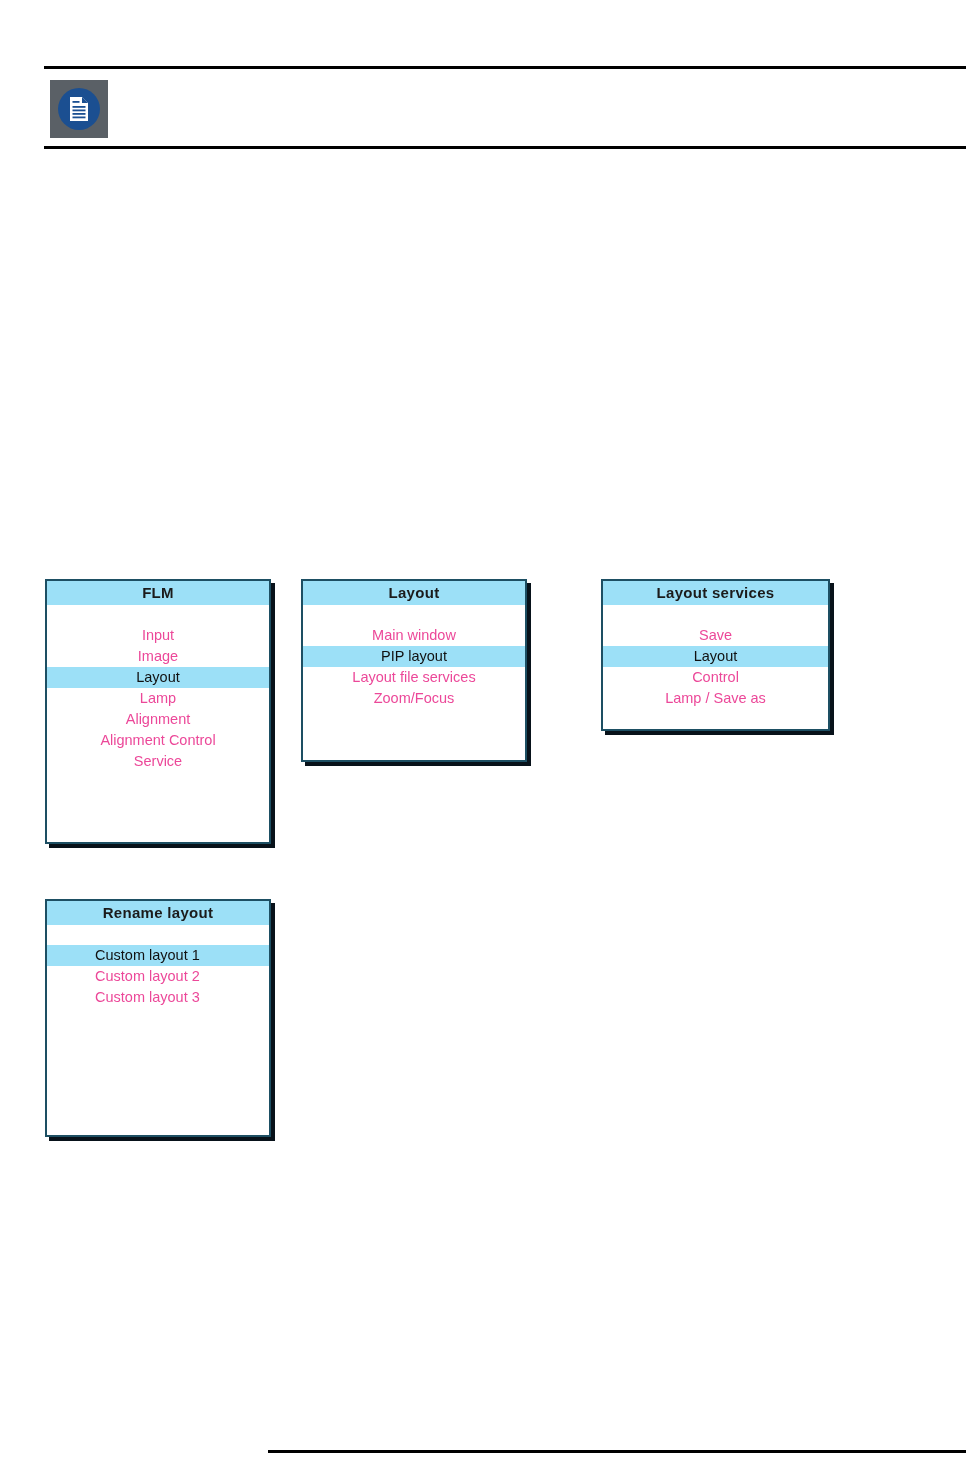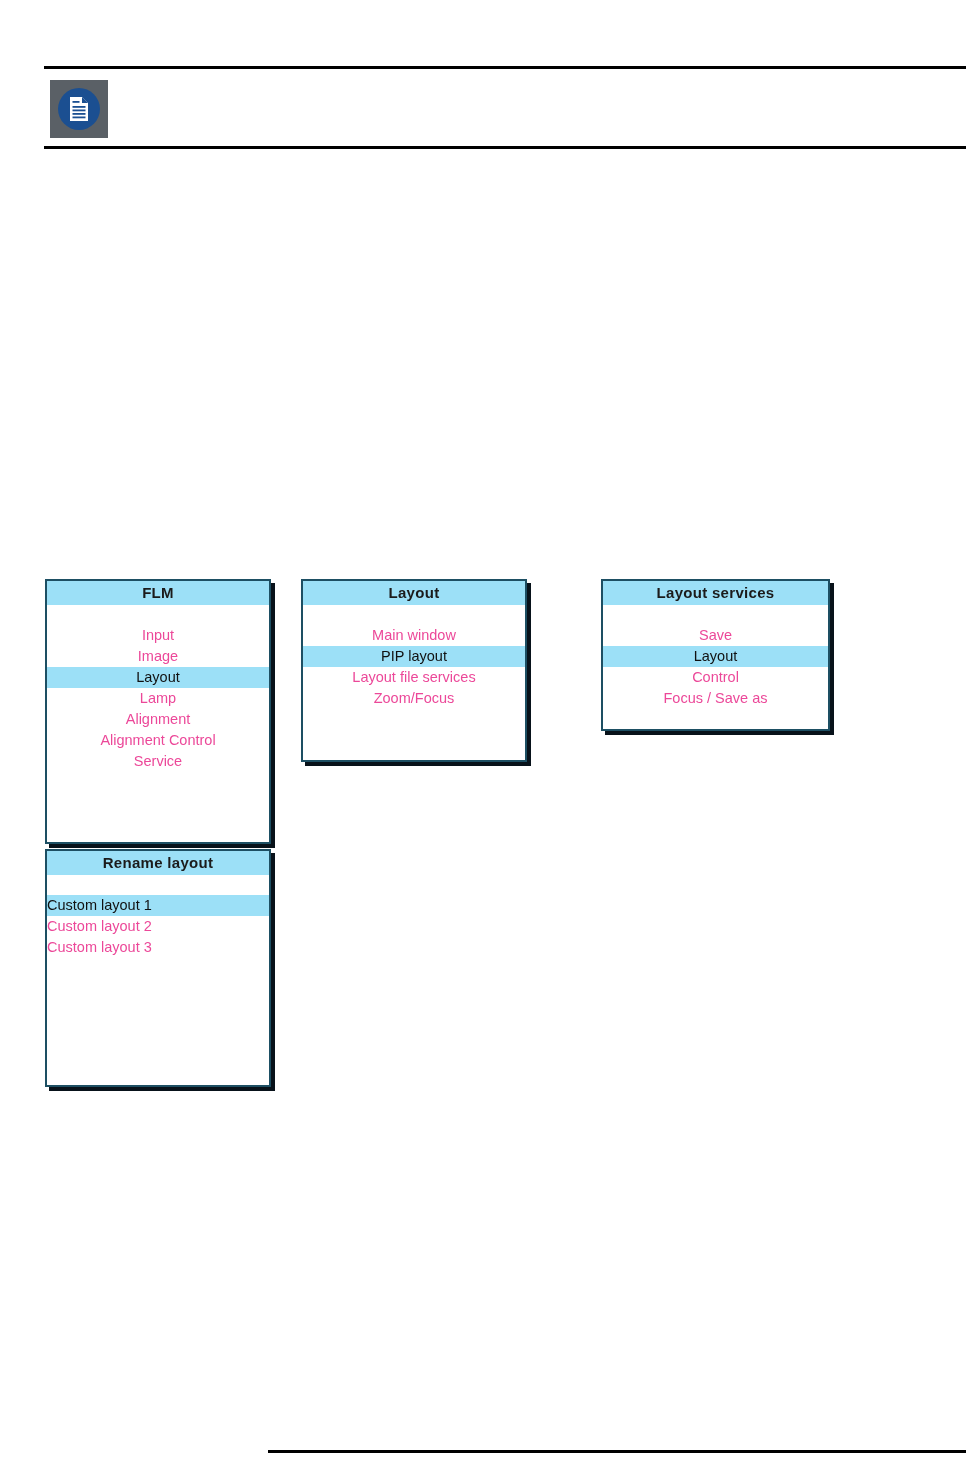--- a/index.html
+++ b/index.html
@@ -87,27 +87,28 @@
     line-height: 21px;
     height: 21px;
     white-space: nowrap;
   }
   .osd-item.selected {
     background: #9ce0f7;
     color: #111111;
   }
   .osd-item.left {
     text-align: left;
+    padding-left: 48px;
   }
 
   
   #box-flm      { left: 45px;  top: 579px;  width: 226px; height: 265px; }
   #box-layout   { left: 301px; top: 579px;  width: 226px; height: 183px; }
   #box-services { left: 553px; top: 579px;  width: 229px; height: 152px; margin-left: 48px; }
-  #box-rename   { left: 45px;  top: 849px;  width: 226px; height: 238px; }
+  #box-rename   { left: 45px;  top: 899px;  width: 226px; height: 238px; }
 </style>
 </head>
 <body>
 
 <div class="rule-top"></div>
 <div class="rule-mid"></div>
 <div class="rule-bottom"></div>
 
 <div class="note-icon">
   <svg width="44" height="44" viewBox="0 0 44 44">
@@ -147,21 +148,21 @@
   </div>
 </div>
 
 <div class="osd" id="box-services">
   <div class="osd-title">Layout services</div>
   <div class="osd-body">
     <div class="osd-spacer"></div>
     <div class="osd-item">Save</div>
     <div class="osd-item selected">Layout</div>
     <div class="osd-item">Control</div>
-    <div class="osd-item">Focus / Save as</div>
+    <div class="osd-item">Lamp / Save as</div>
   </div>
 </div>
 
 <div class="osd" id="box-rename">
   <div class="osd-title">Rename layout</div>
   <div class="osd-body">
     <div class="osd-spacer"></div>
     <div class="osd-item left selected">Custom layout 1</div>
     <div class="osd-item left">Custom layout 2</div>
     <div class="osd-item left">Custom layout 3</div>

